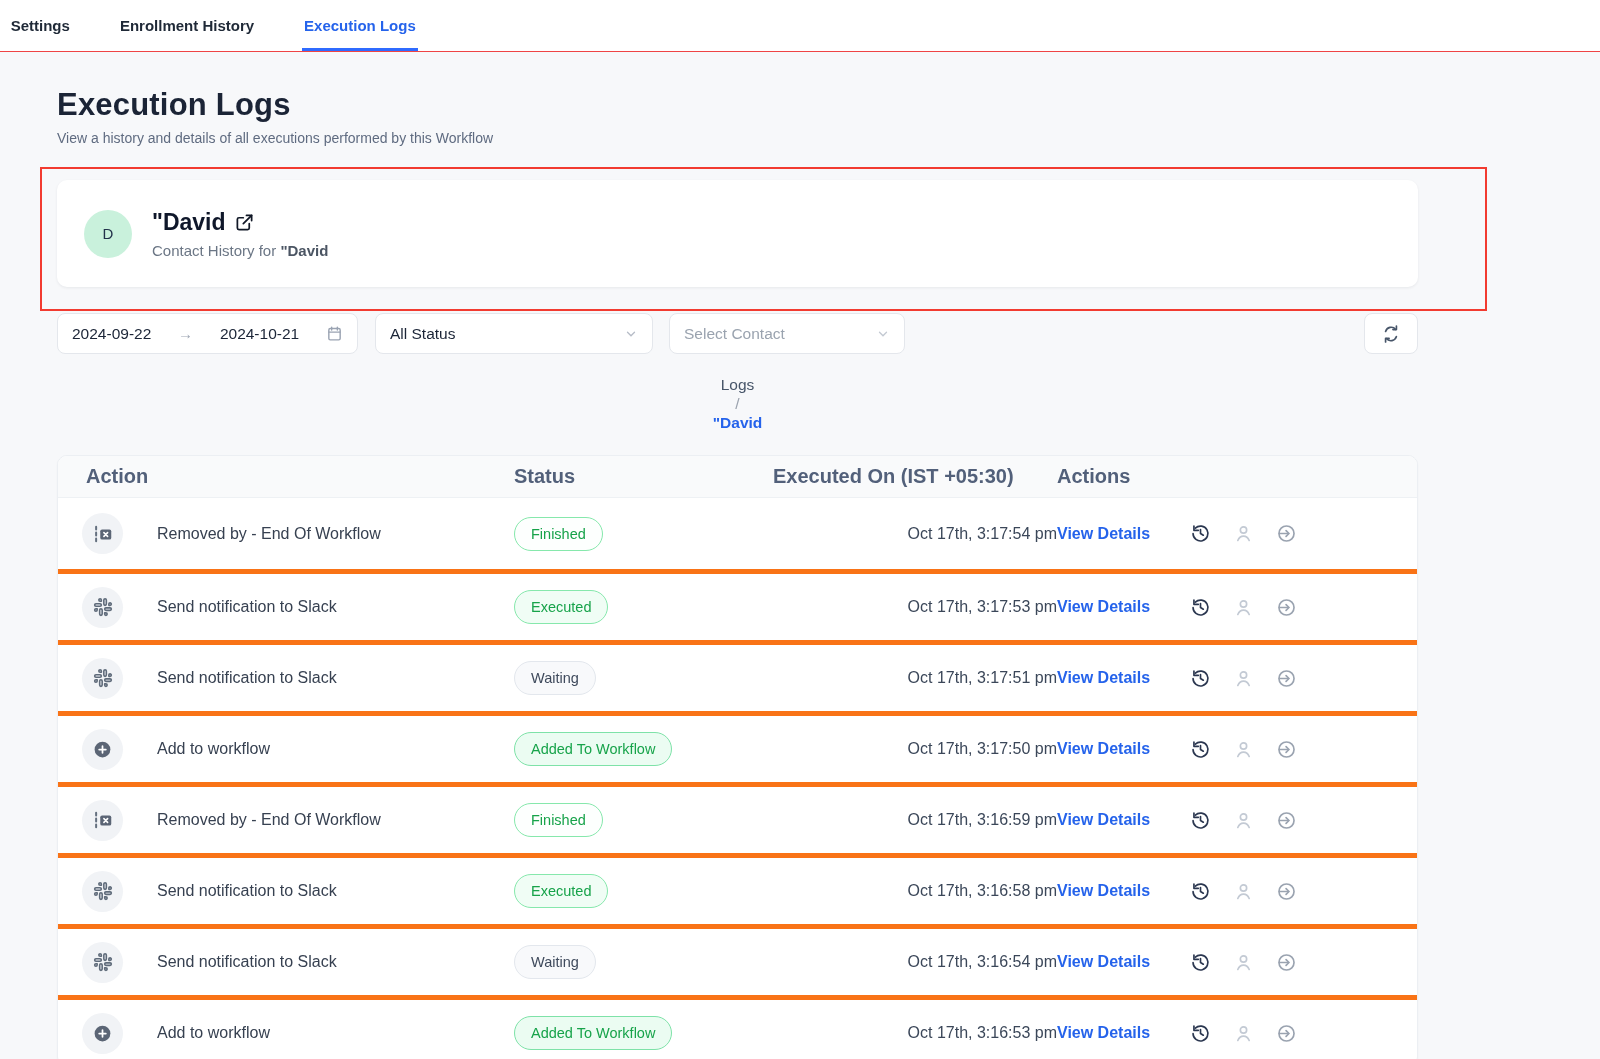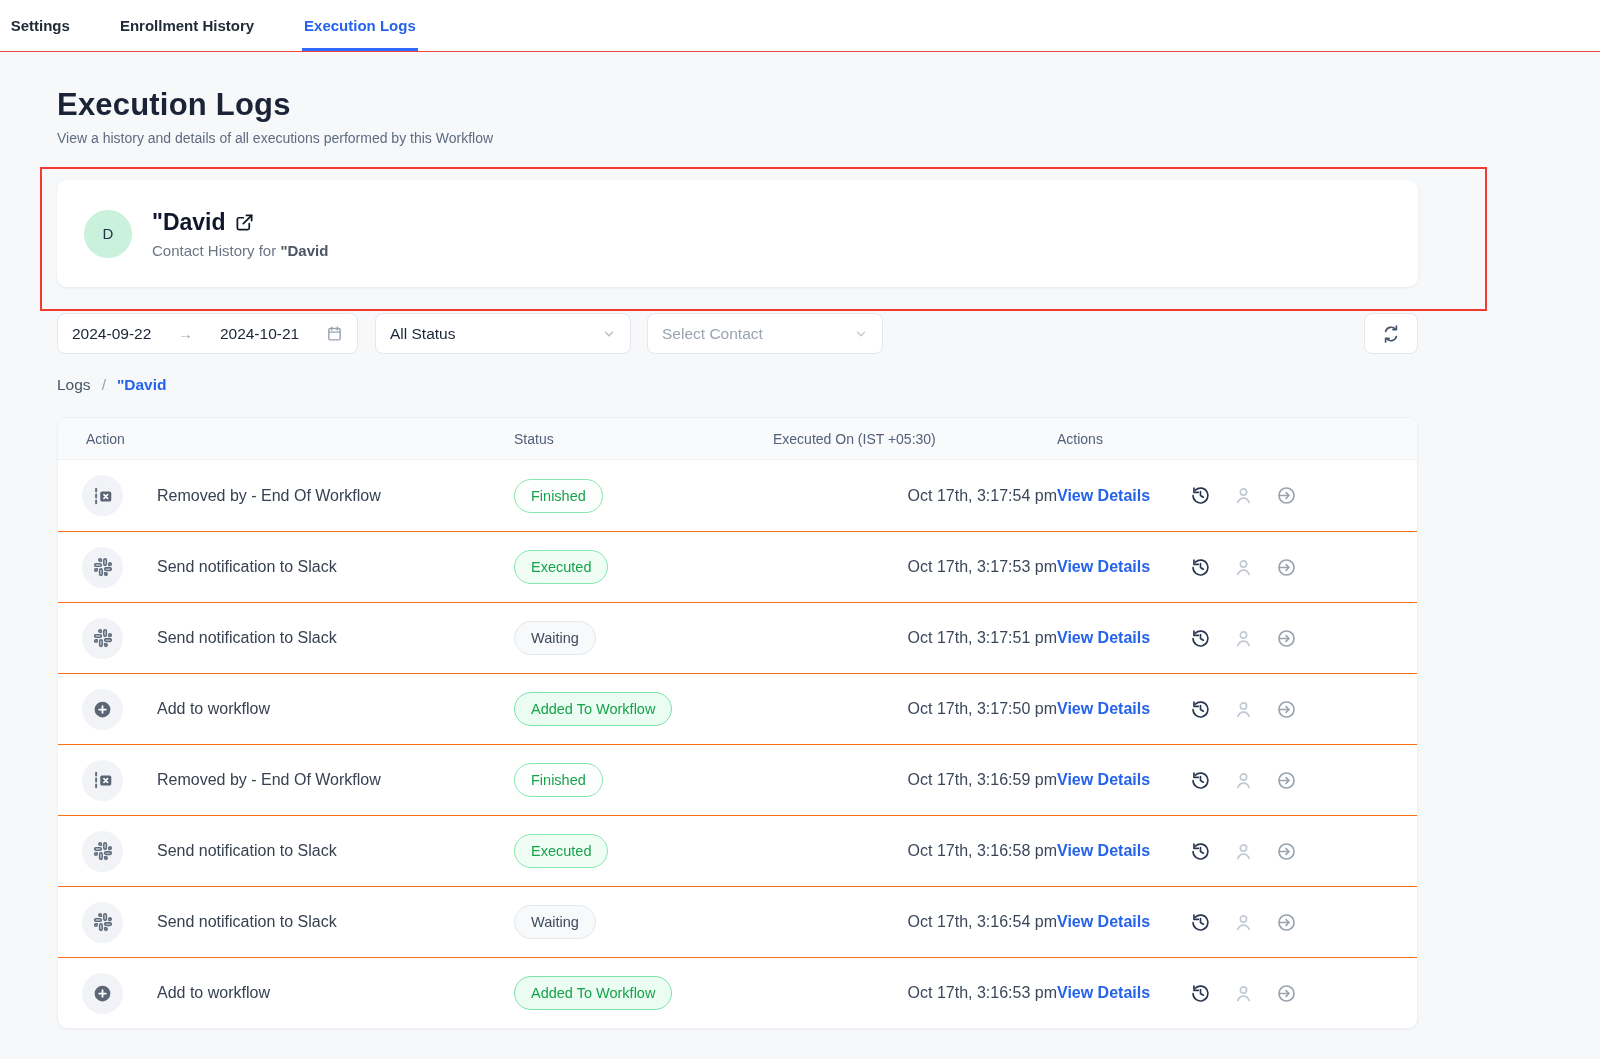--- a/index.html
+++ b/index.html
@@ -68,56 +68,56 @@
     background:#fff; border:1px solid #e4e7ec; border-radius:8px;
     height:41px; display:flex; align-items:center;
     padding:0 14px; font-size:15.5px; color:#1b2537;
     cursor:pointer;
   }
   .date-control { width:301px; justify-content:space-between; }
   .date-val { font-weight:500; }
   .range-arrow { color:#a0a8b5; font-size:15px; }
   .select-control .chevron { margin-left:auto; color:#b6bcc7; }
   .sel-actions { width:259px; margin-left:12px; }
-  .sel-status  { width:256px; margin-left:17px; }
+  .sel-status  { width:278px; margin-left:17px; }
   .sel-contact { width:236px; margin-left:16px; color:#9aa3af; }
   .refresh-btn {
     margin-left:auto; margin-right:0;
     width:54px; height:41px;
     background:#fff; border:1px solid #e4e7ec; border-radius:8px;
     display:flex; align-items:center; justify-content:center;
     cursor:pointer;
   }
 
   
-  .breadcrumb { margin-top:22px; display:flex; gap:11px; font-size:15.5px; align-items:center; }
+  .breadcrumb { margin-top:22px; display:flex; gap:1px; font-size:15.5px; align-items:center;flex-direction:column; }
   .crumb-root { color:#475569; cursor:pointer; }
   .crumb-sep  { color:#9aa1ad; }
   .crumb-current { color:#2563eb; font-weight:700; }
 
   
   .log-table {
     margin-top:23px; width:1361px;
     background:#fff;
     border:1px solid #eceff3; border-radius:10px;
     box-shadow:0 1px 2px rgba(16,24,40,.04);
     overflow:hidden;
   }
   .thead, .trow {
     display:grid;
     grid-template-columns:456px 259px 284px 1fr;
     align-items:center;
   }
   .thead {
     height:42px; background:#f9fafb;
-    font-size:14px; color:#52607a; font-weight:400;
+    font-size:20px; color:#52607a; font-weight:700;
     border-bottom:1px solid #eef1f4;
   }
   .thead .th:first-child { padding-left:28px; }
-  .trow { height:71px; border-top:1px solid #f97316; }
+  .trow { height:71px; border-top:5px solid #f97316; }
   .trow:first-of-type { border-top:none; }
 
   .action-cell { display:flex; align-items:center; gap:34px; padding-left:24px; }
   .action-icon-wrap {
     width:41px; height:41px; border-radius:50%;
     background:#f1f3f6;
     display:flex; align-items:center; justify-content:center;
     flex:none;
   }
   .action-label { font-size:16px; color:#374151; }

